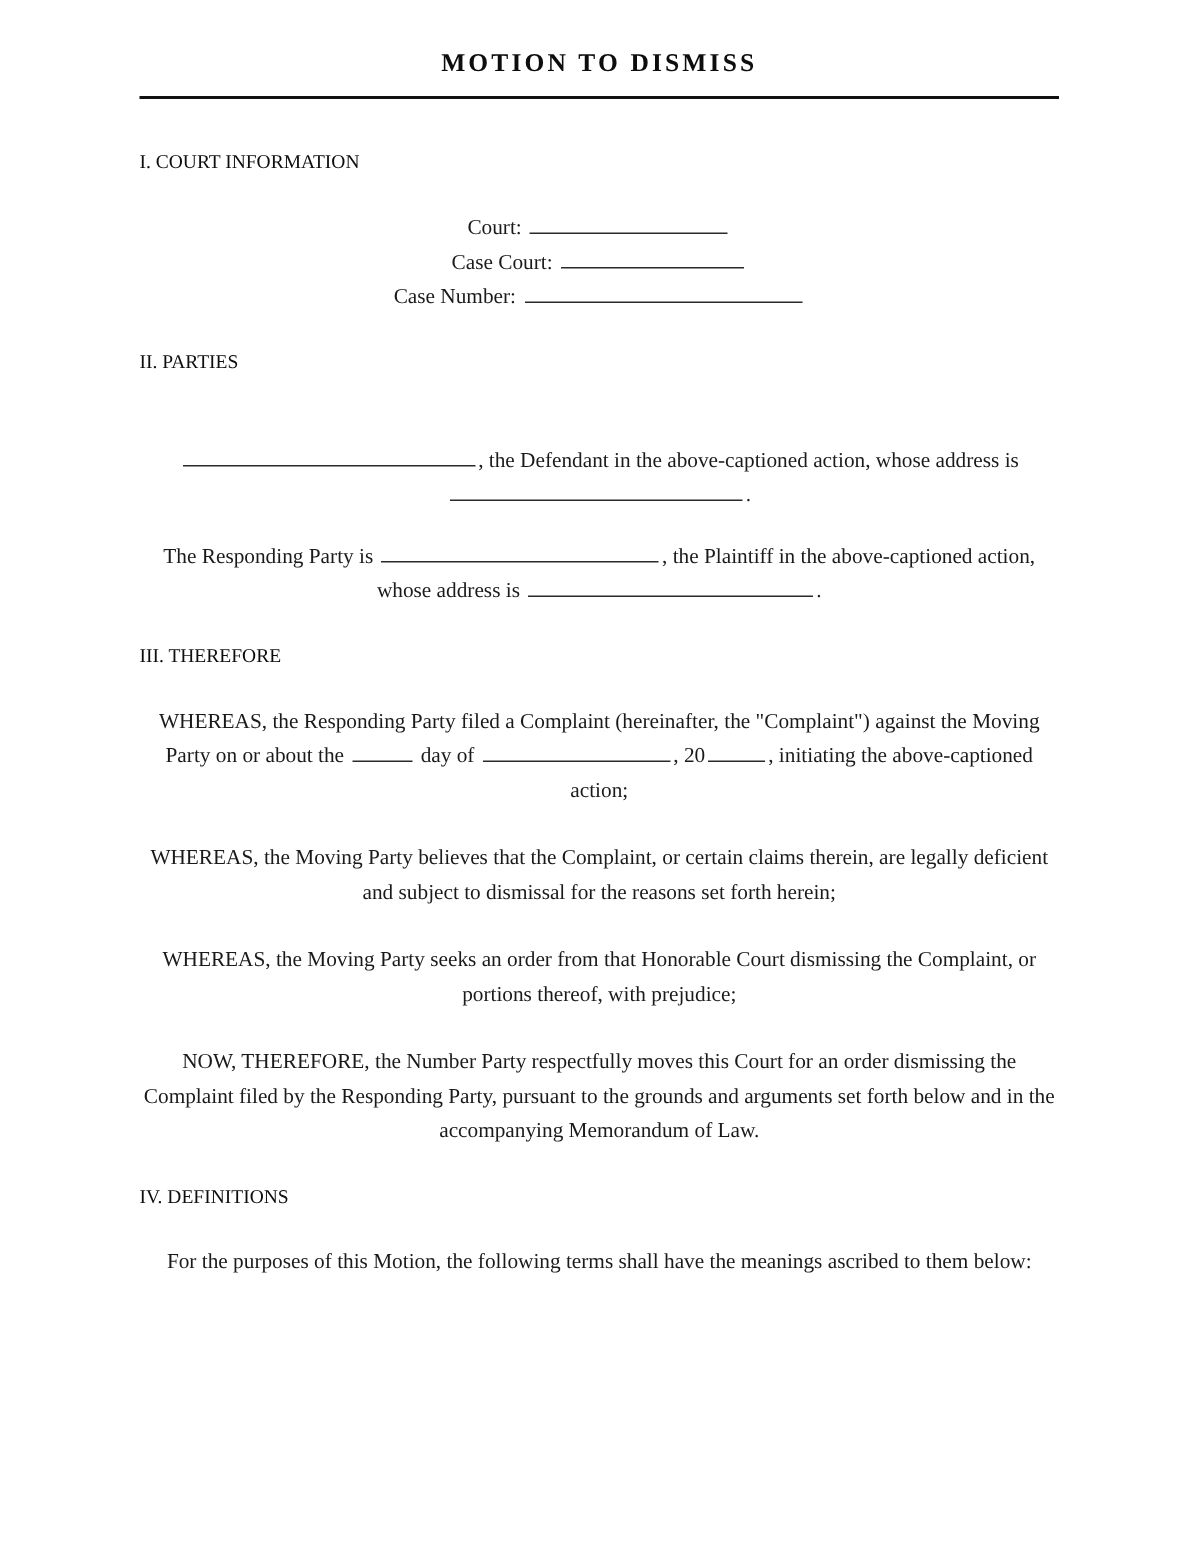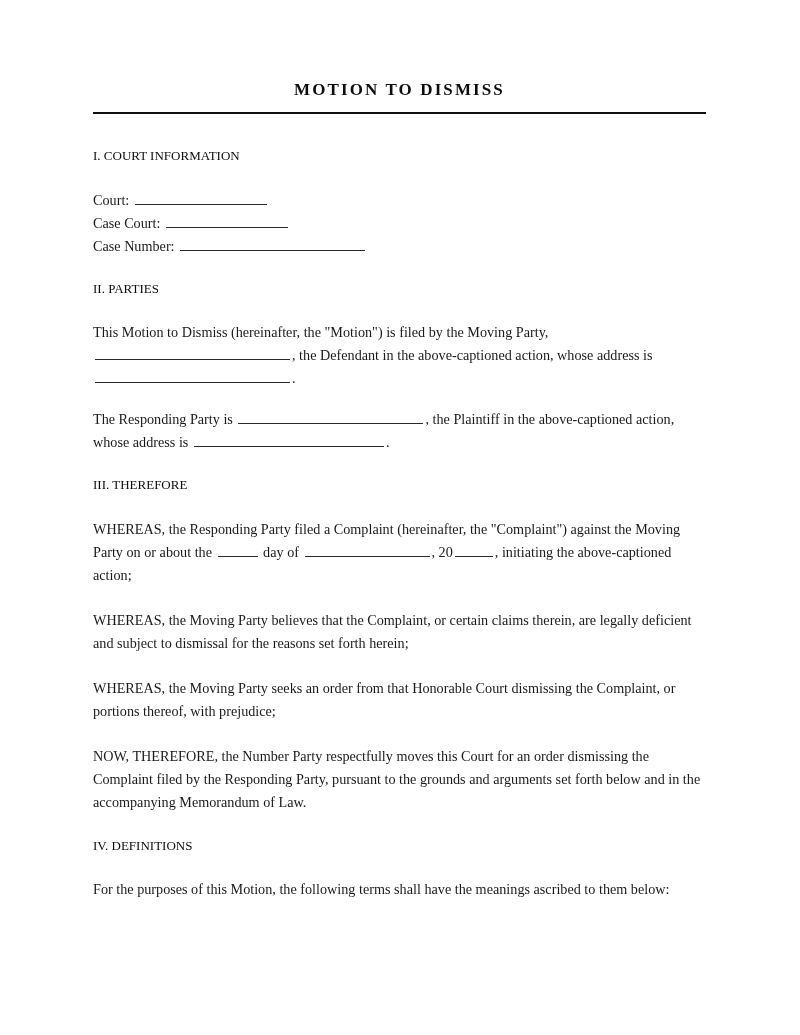--- a/index.html
+++ b/index.html
@@ -22,21 +22,21 @@
   .content {
     position: absolute;
     left: 93px;
     top: 0;
     width: 613px;
   }
 
   
   .doc-title {
     margin: 0;
-    padding-top: 80px;
+    padding-top: 32px;
     text-align: center;
     font-size: 17px;
     font-weight: bold;
     letter-spacing: 2.1px;
     line-height: 1.2;
     color: #0d0d0d;
   }
 
   .title-rule {
     margin-top: 12px;
@@ -51,21 +51,21 @@
     font-weight: normal;
     color: #0d0d0d;
     line-height: 1.25;
   }
 
   
   .body-text {
     font-size: 14.2px;
     line-height: 23px;
     color: #1a1a1a;
-    text-align: left;
+    text-align: center;
   }
 
   .para {
     margin: 0;
   }
 
   
   .blank {
     display: inline-block;
     vertical-align: baseline;
@@ -123,21 +123,21 @@
       </div>
     </div>
 
     <div class="section-block">
       <div style="height:23px"></div>
       <div class="section-heading">II. PARTIES</div>
 
       <div style="height:24px"></div>
 
       <p class="body-text para">
-        <span>This Motion to Dismiss (hereinafter, the "Motion") is filed by the Moving Party,</span><br>
+        <br>
         <span class="blank blank-party"></span><span>, the Defendant in the above-captioned action, whose address is</span><br>
         <span class="blank blank-address1"></span><span>.</span>
       </p>
 
       <div style="height:18px"></div>
 
       <p class="body-text para">
         <span>The Responding Party is</span>
         <span class="blank blank-responding"></span><span>, the Plaintiff in the above-captioned action,</span><br>
         <span>whose address is</span>

